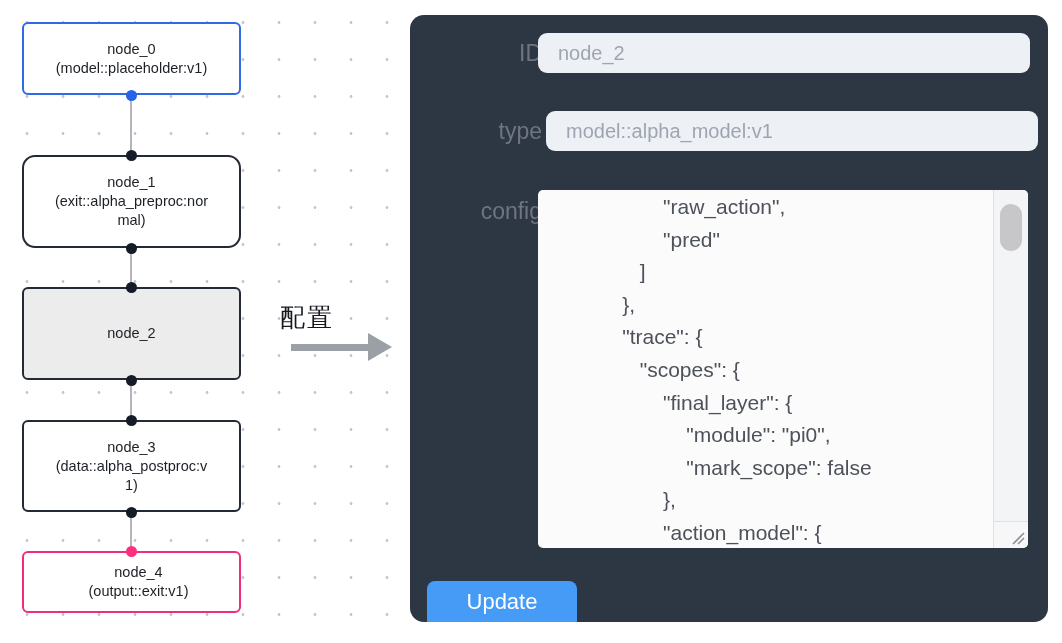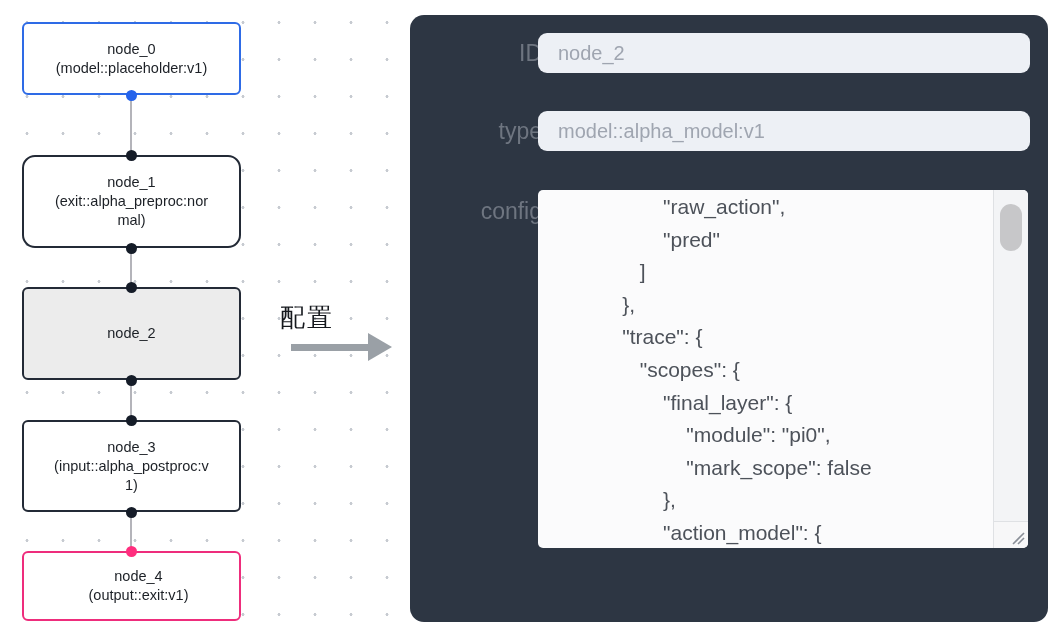--- a/index.html
+++ b/index.html
@@ -17,21 +17,21 @@
     border:2px solid #232a36; border-radius:6px;
     display:flex; flex-direction:column; justify-content:center; align-items:center;
     text-align:center; color:#1c2026; font-size:14.5px; line-height:19px;
     cursor:pointer;
   }
   .node .sub{ width:162px; word-break:break-all; }
   .n0{ top:22px;  height:73px; border-color:#2e6be6; }
   .n1{ top:155px; height:93px;border-radius:13px; }
   .n2{ top:287px; height:93px; background:#ececec; border-width:2.5px; }
   .n3{ top:420px; height:92px; }
-  .n4{ top:551px; height:70px; border-color:#ee2d7c;padding-left:14px; }
+  .n4{ top:551px; height:62px; border-color:#ee2d7c;padding-left:14px; }
 
   .edge{ position:absolute; left:130px; width:2px; background:#b4b4ba; }
   .e0{ top:95px;  height:60px; }
   .e1{ top:248px; height:39px; }
   .e2{ top:380px; height:40px; }
   .e3{ top:512px; height:39px; }
 
   .port{ position:absolute; left:126px; width:11px; height:11px; border-radius:50%; background:#151c28; }
   .port.blue{ background:#2563eb; }
   .port.pink{ background:#ff2e7e; }
@@ -46,21 +46,21 @@
   .panel{ position:absolute; left:410px; top:15px; width:638px; height:607px;
     background:#2d3643; border-radius:14px; overflow:hidden; }
   .field-label{ position:absolute; left:0; width:100px; text-align:right;
     color:#6e7580; font-size:23px;margin-left:32px; }
   .lbl-id{ top:18px; height:40px; line-height:40px; }
   .lbl-type{ top:96px; height:40px; line-height:40px; }
   .lbl-config{ top:183px; height:26px; line-height:26px; }
   .tb{ position:absolute; left:128px; width:492px; height:40px; border-radius:9px;
     background:#edf0f5; border:none; color:#9fa5b0; font-size:20px;
     line-height:40px; padding:0 0 0 20px; white-space:nowrap; overflow:hidden; }
-  .tb-id{ top:18px; } .tb-type{ top:96px; }
+  .tb-id{ top:18px; } .tb-type{ top:96px;margin-left:8px; }
 
   .ta{ position:absolute; left:128px; top:175px; width:490px; height:358px;
     background:#fbfbfc; border-radius:5px; overflow:hidden; cursor:text; }
   .ta-content{ position:absolute; left:0; top:1px; right:36px; padding-left:20px;
     font-size:21px; color:#4d525a; }
   .cfg-line{ white-space:pre; height:32.6px; line-height:32.6px; overflow:hidden; }
   .sb-track{ position:absolute; right:0; top:0; width:35px; height:331px;
     background:#f3f4f6; border-left:1px solid #dfe1e4; }
   .sb-thumb{ position:absolute; left:6px; top:14px; width:22px; height:47px;
     border-radius:11px; background:#c7c7c9; cursor:grab; }
@@ -90,21 +90,21 @@
     </div>
     <div class="node n1">
       <div>node_1</div>
       <div class="sub">(exit::alpha_preproc:normal)</div>
     </div>
     <div class="node n2">
       <div>node_2</div>
     </div>
     <div class="node n3">
       <div>node_3</div>
-      <div class="sub">(input::alpha_postproc:v1)</div>
+      <div class="sub">(data::alpha_postproc:v1)</div>
     </div>
     <div class="node n4">
       <div>node_4</div>
       <div class="sub">(output::exit:v1)</div>
     </div>
 
     <div class="port blue" style="top:89.5px"></div>
     <div class="port" style="top:149.5px"></div>
     <div class="port" style="top:242.5px"></div>
     <div class="port" style="top:281.5px"></div>
@@ -146,14 +146,15 @@
         <div class="sb-thumb"></div>
       </div>
       <div class="ta-corner">
         <svg width="15" height="15" viewBox="0 0 15 15">
           <line x1="3" y1="14" x2="14" y2="3" stroke="#8a8f98" stroke-width="1.6"></line>
           <line x1="8" y1="14" x2="14" y2="8" stroke="#8a8f98" stroke-width="1.6"></line>
         </svg>
       </div>
     </div>
 
+    <div class="update-btn">Update</div>
   </div>
 </div>
 
 </body></html>

